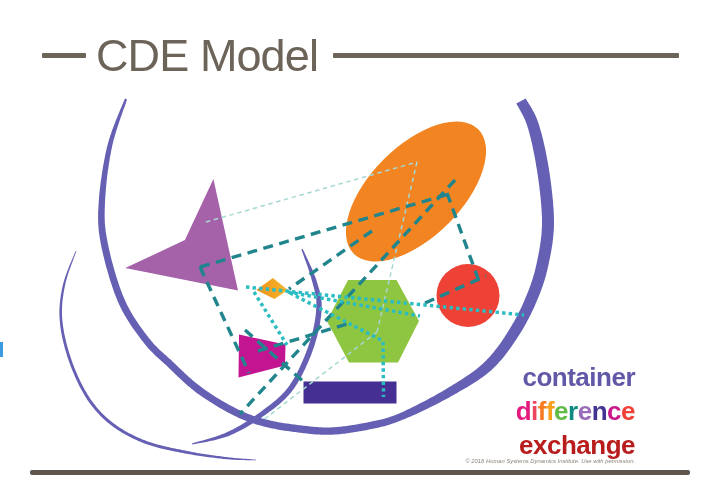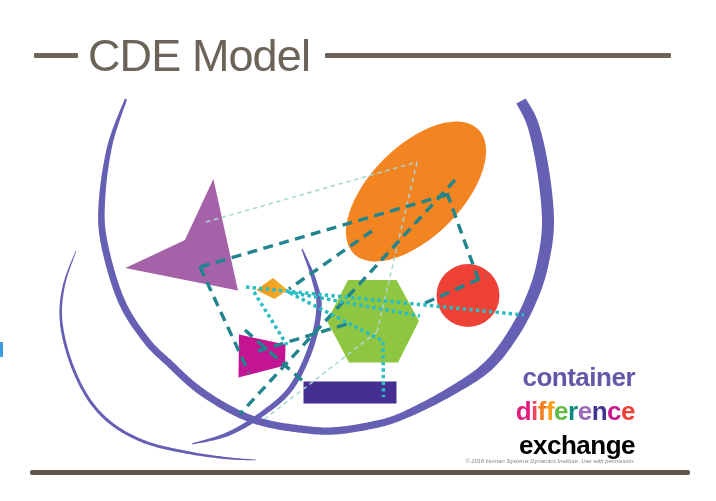--- a/index.html
+++ b/index.html
@@ -1,21 +1,21 @@
 <!DOCTYPE html>
 <html><head>
 <meta charset="utf-8">
 <style>
   html,body{margin:0;padding:0;}
   body{width:716px;height:501px;background:#ffffff;overflow:hidden;position:relative;
        font-family:"Liberation Sans",sans-serif;}
   .stage{position:absolute;left:0;top:0;width:716px;height:501px;}
 
   
-  .title-row{position:absolute;left:4px;top:0;width:660px;height:90px;}
+  .title-row{position:absolute;left:12px;top:0;width:660px;height:90px;}
   .title-dash{position:absolute;height:4.6px;border-radius:1px;}
   .title-dash.left{left:30px;top:53px;width:44px;}
   .title-dash.right{left:321px;top:53.2px;width:346px;}
   .page-title{position:absolute;left:84px;top:39px;margin:0;font-size:45px;line-height:33px;
               font-weight:400;letter-spacing:-0.9px;white-space:nowrap;}
 
   
   #diagram{position:absolute;left:0;top:0;}
 
   
@@ -73,20 +73,20 @@
 
   <div class="title-row">
     <span class="title-dash left" style="background: rgb(108, 99, 89);"></span>
     <h1 class="page-title" style="color: rgb(108, 99, 89);">CDE Model</h1>
     <span class="title-dash right" style="background: rgb(108, 99, 89);"></span>
   </div>
 
   <div class="legend">
     <div id="legend-container" style="color: rgb(97, 88, 167); margin-top: 24px;">container</div>
     <div id="legend-difference"><span style="color: rgb(227, 25, 126);">d</span><span style="color: rgb(237, 69, 96);">i</span><span style="color: rgb(244, 123, 32);">f</span><span style="color: rgb(249, 161, 29);">f</span><span style="color: rgb(98, 187, 70);">e</span><span style="color: rgb(15, 138, 128);">r</span><span style="color: rgb(153, 107, 184);">e</span><span style="color: rgb(69, 51, 148);">n</span><span style="color: rgb(201, 24, 140);">c</span><span style="color: rgb(239, 65, 54);">e</span></div>
-    <div id="legend-exchange" style="color: #000000;">exchange</div>
+    <div id="legend-exchange" style="color: #b91c1c;">exchange</div>
   </div>
 
   <div class="copyright" style="color: rgb(139, 131, 122);">© 2016 Human Systems Dynamics Institute. Use with permission.</div>
   <div class="bottom-bar" style="background: rgb(94, 86, 78);"></div>
   <div class="edge-mark" style="background: rgb(58, 155, 224);"></div>
 
 </div>
 
 </body></html>

